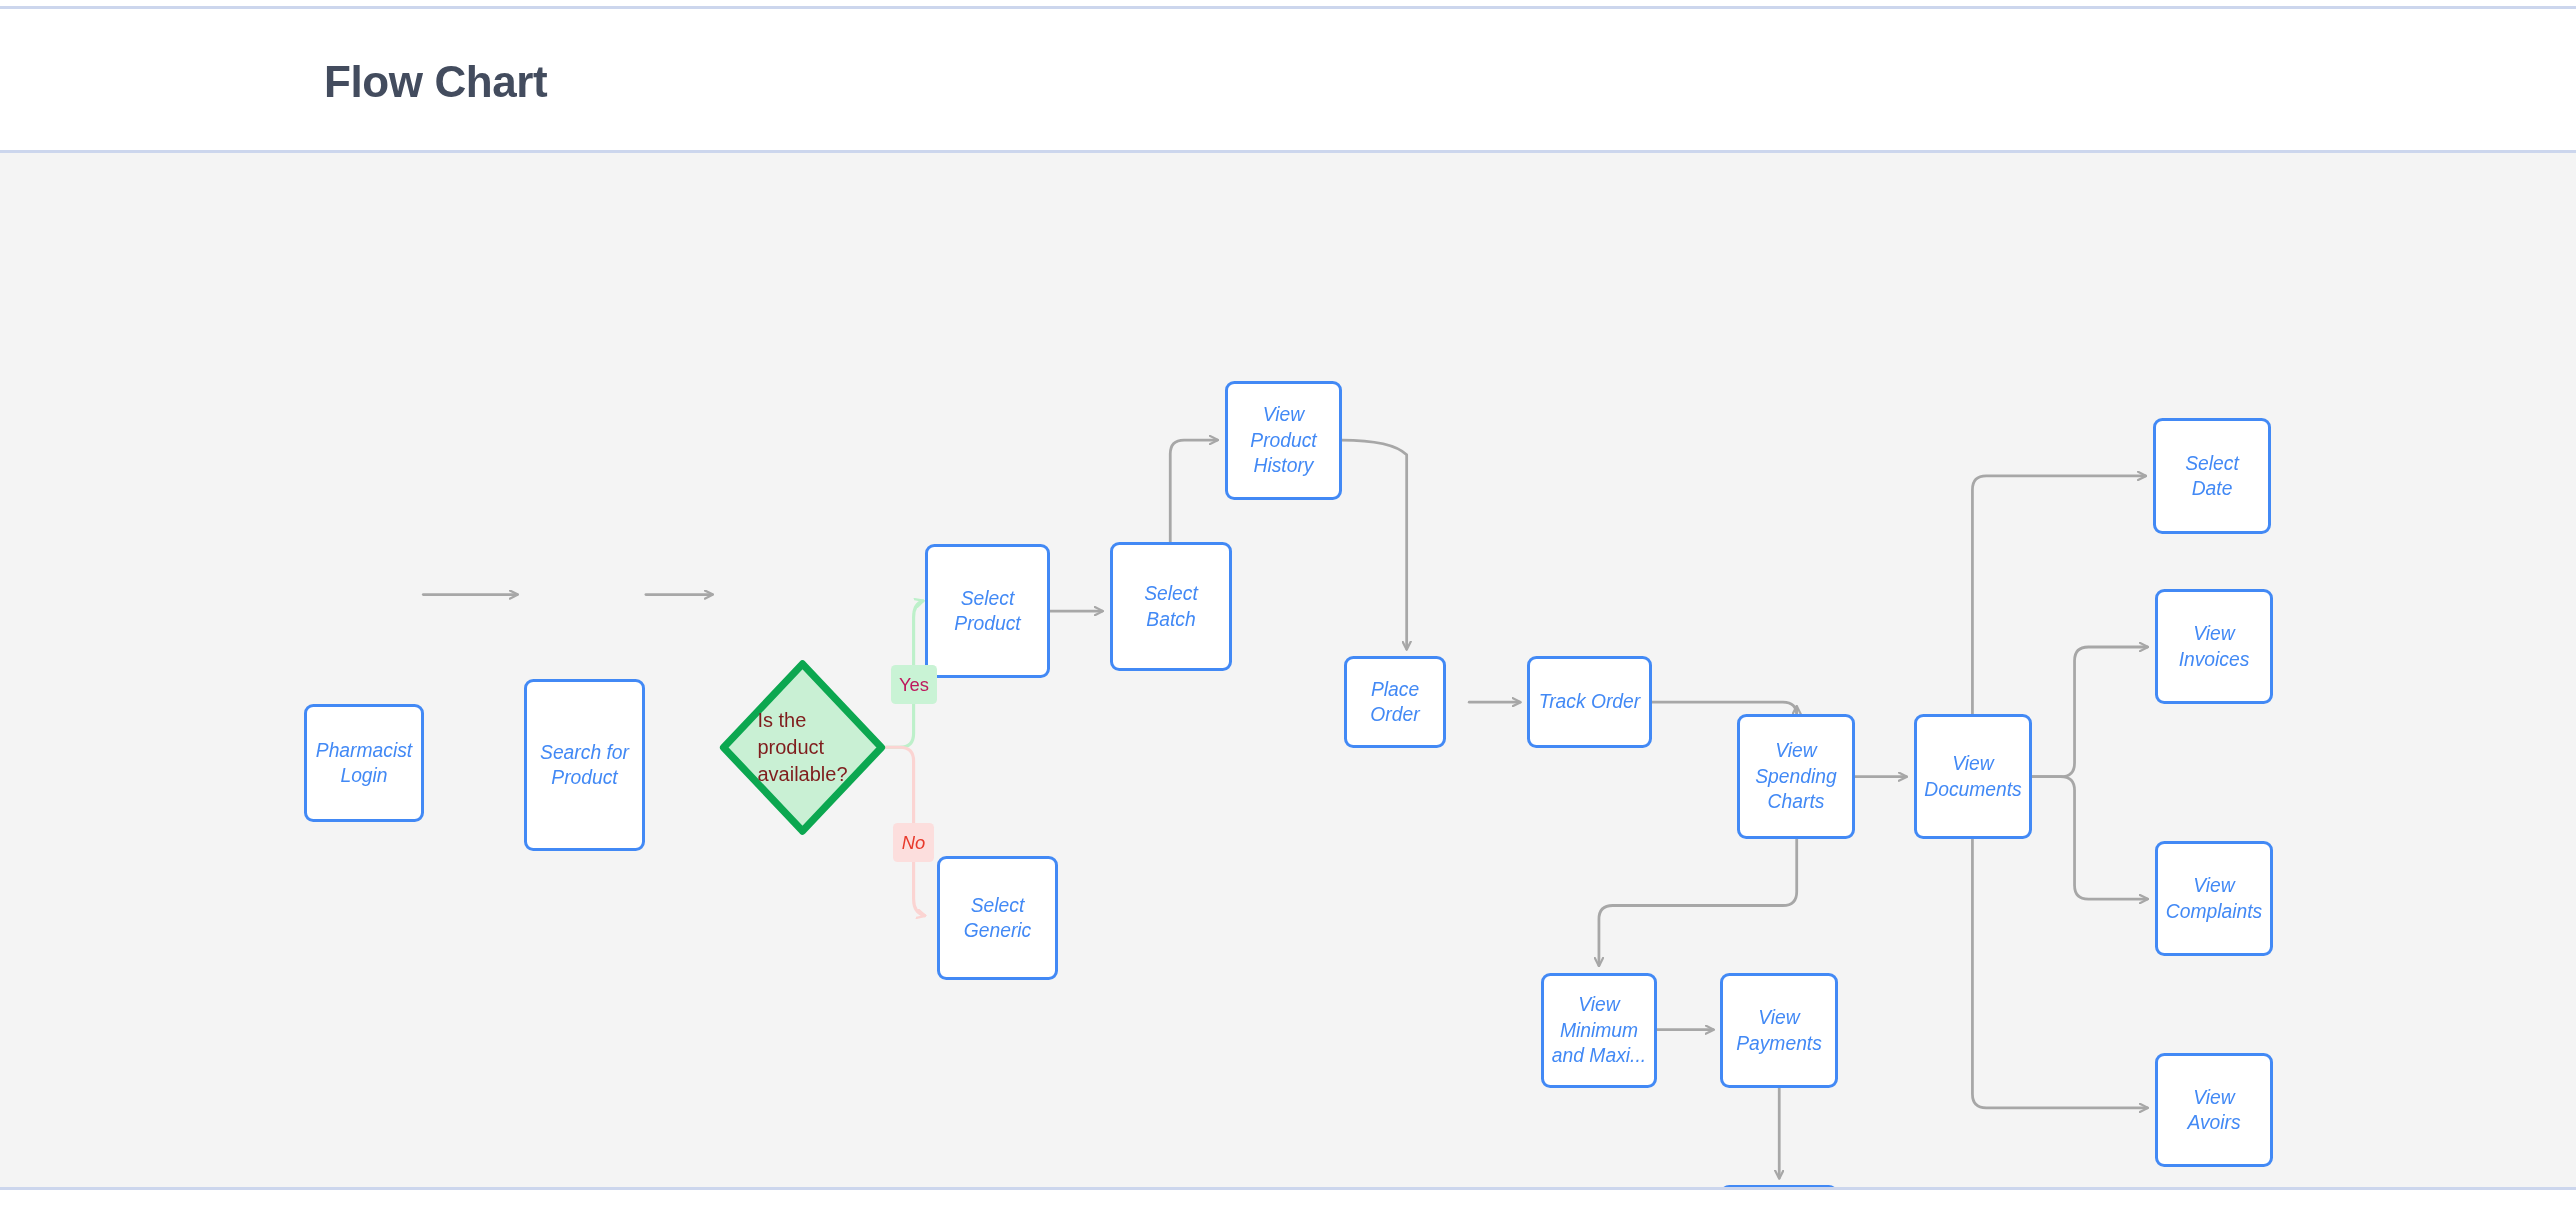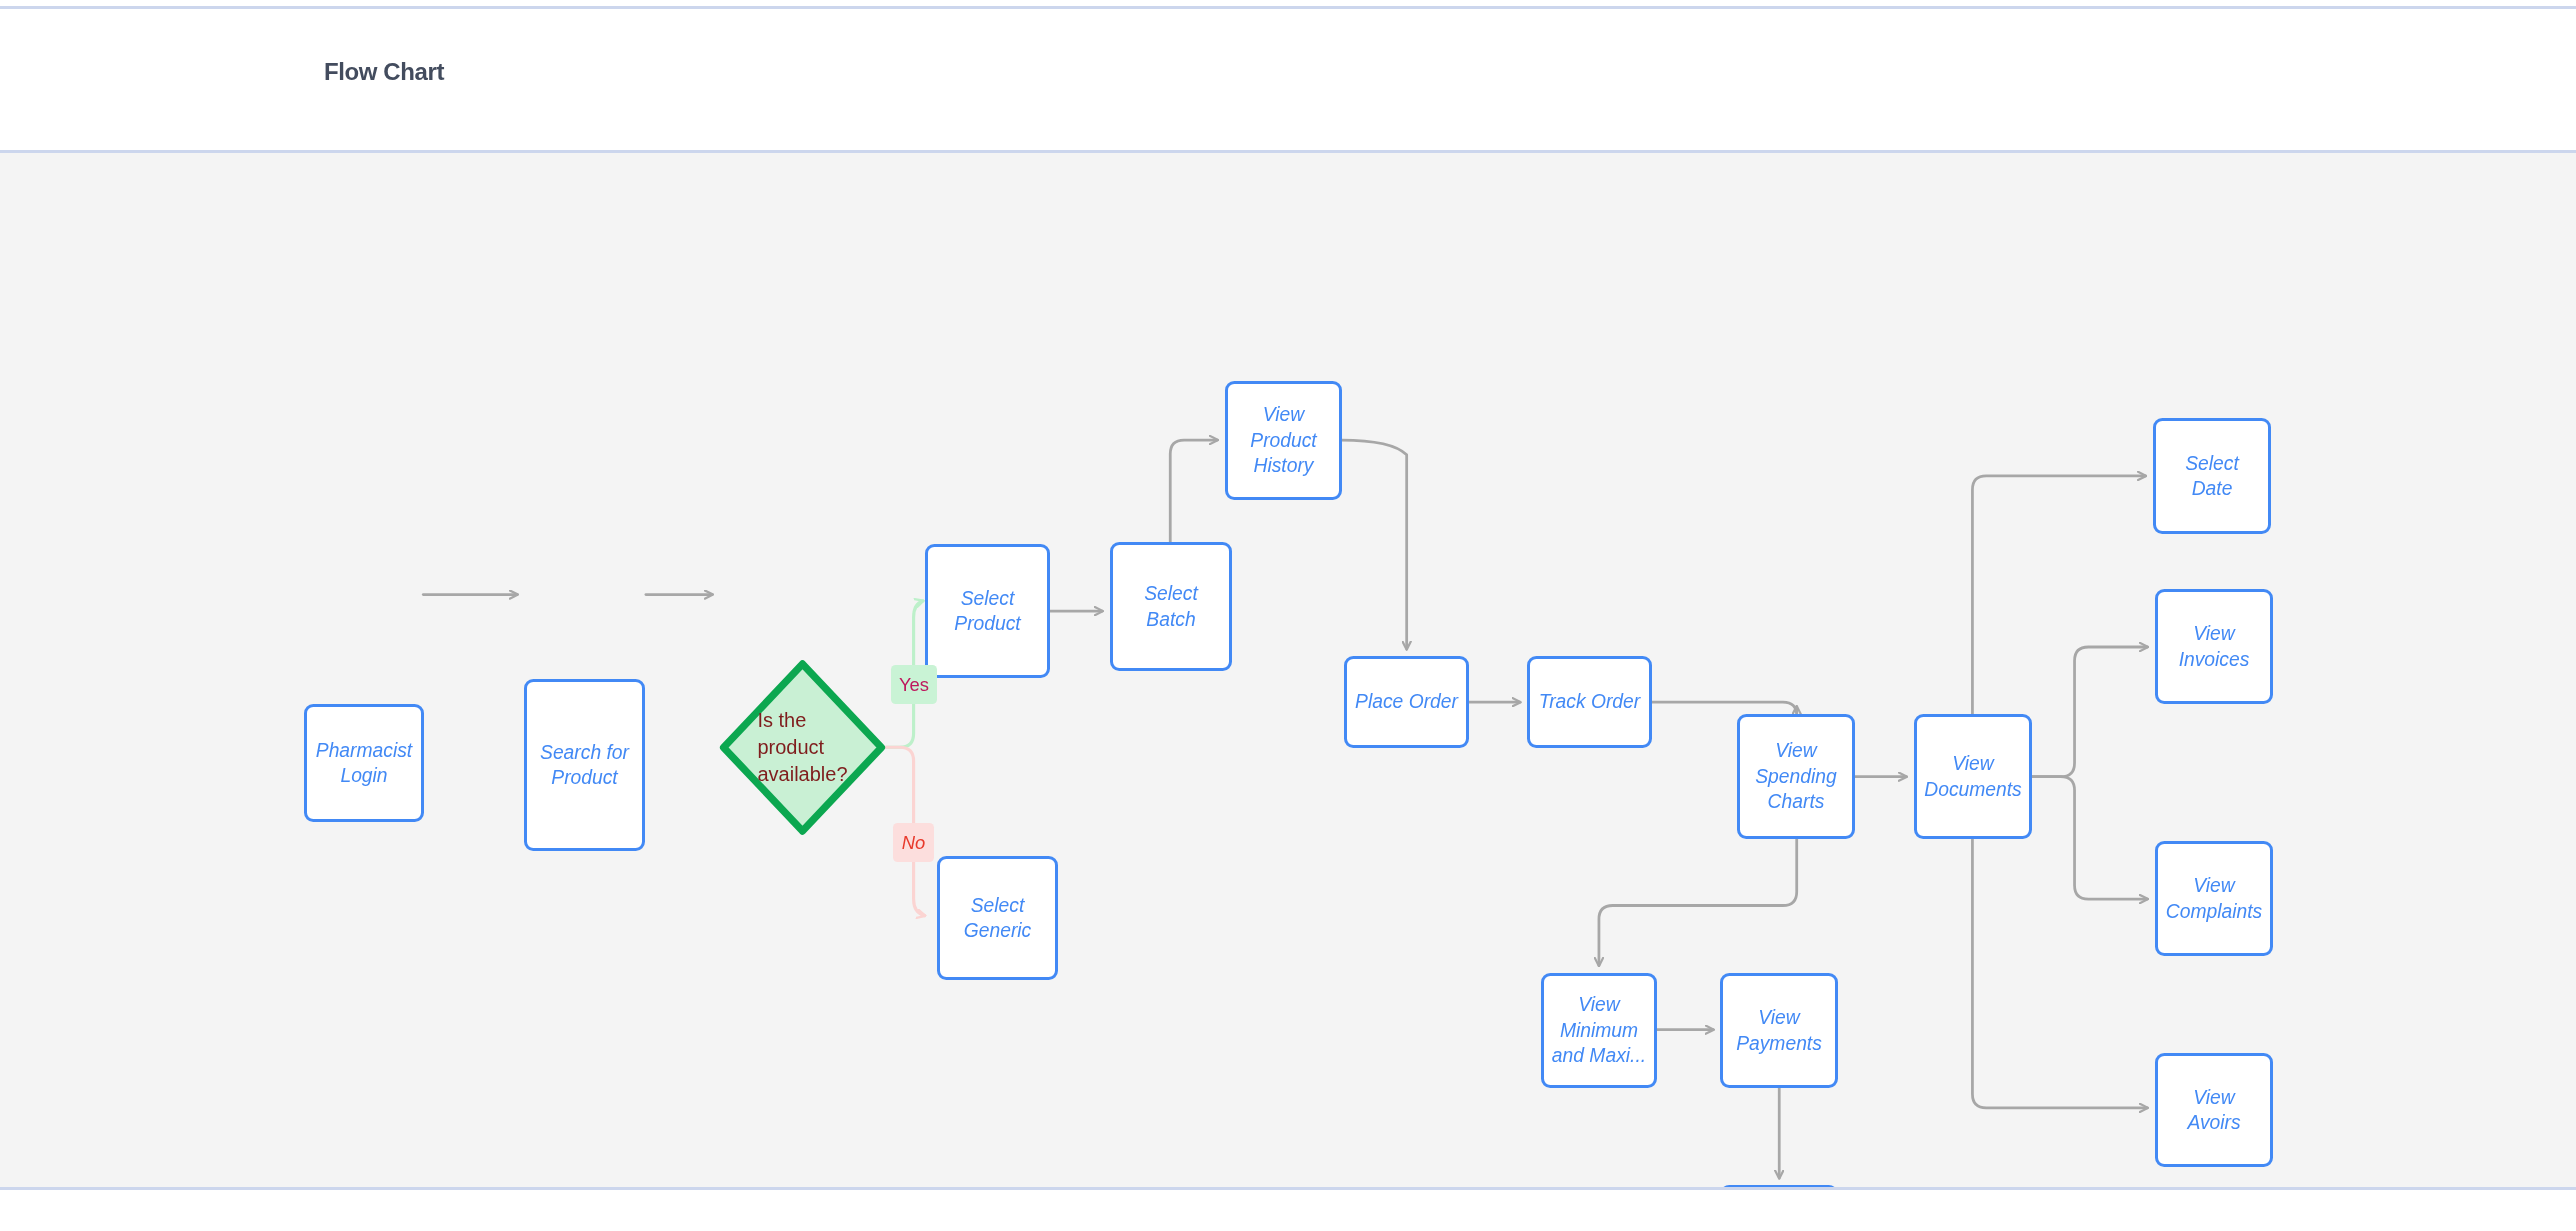--- a/index.html
+++ b/index.html
@@ -41,21 +41,21 @@
     left: 0;
     top: 150px;
     width: 2576px;
     height: 2.8px;
     background: #ccd6ed;
   }
   .page-title {
     position: absolute;
     left: 324px;
     top: 51px;
-    font-size: 24px;
+    font-size: 44px;
     font-weight: bold;
     color: #434c5e;
     letter-spacing: -0.4px;
     line-height: 1;
     white-space: nowrap;
   }
   .canvas {
     position: absolute;
     left: 0;
     top: 153px;
@@ -253,21 +253,21 @@
       <span class="node-label">Select
 Batch</span>
     </div>
 
     <div class="node" style="left:1225px; top:228px; width:117px; height:119px;">
       <span class="node-label">View
 Product
 History</span>
     </div>
 
-    <div class="node" style="left:1344px; top:503px; width:125px; height:92px;">
+    <div class="node" style="left:1344px; top:503px; width:102px; height:92px;">
       <span class="node-label">Place Order</span>
     </div>
 
     <div class="node" style="left:1527px; top:503px; width:125px; height:92px;">
       <span class="node-label">Track Order</span>
     </div>
 
     <div class="node" style="left:1737px; top:561px; width:118px; height:125px;">
       <span class="node-label">View
 Spending

